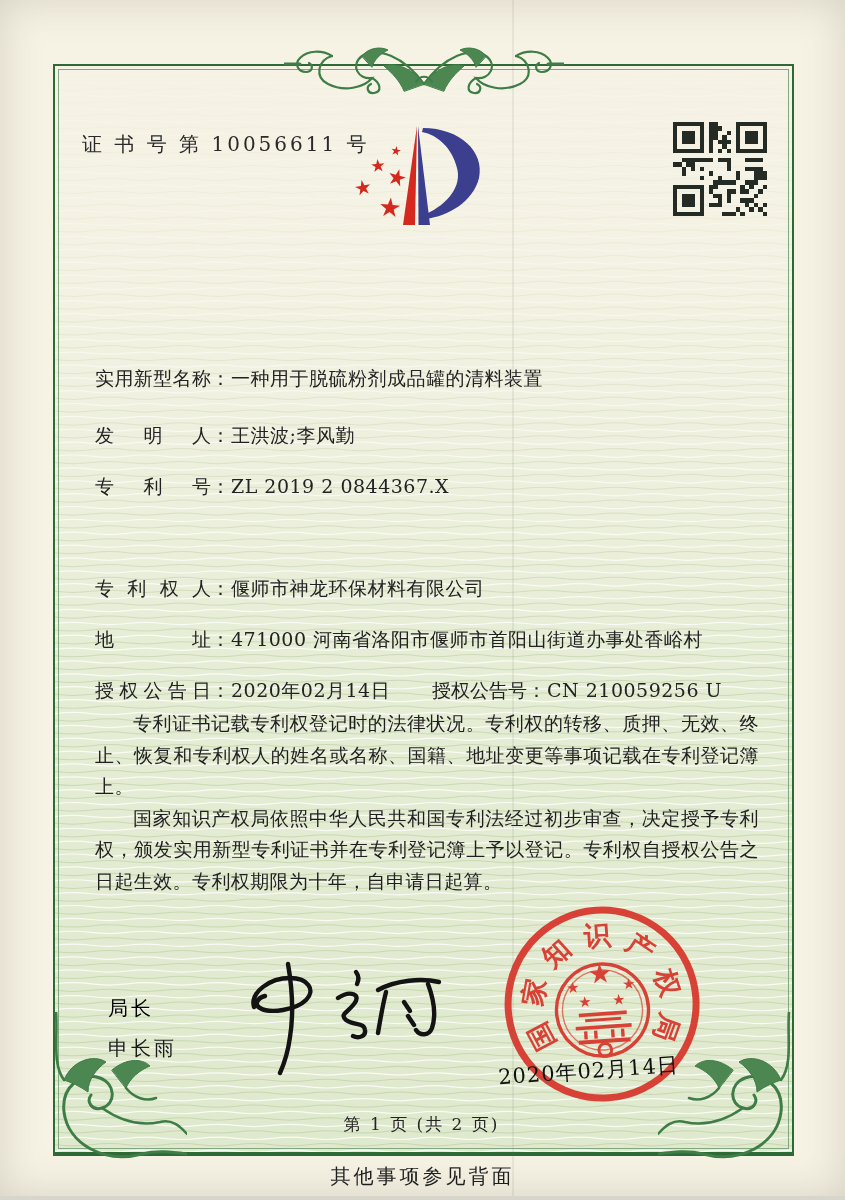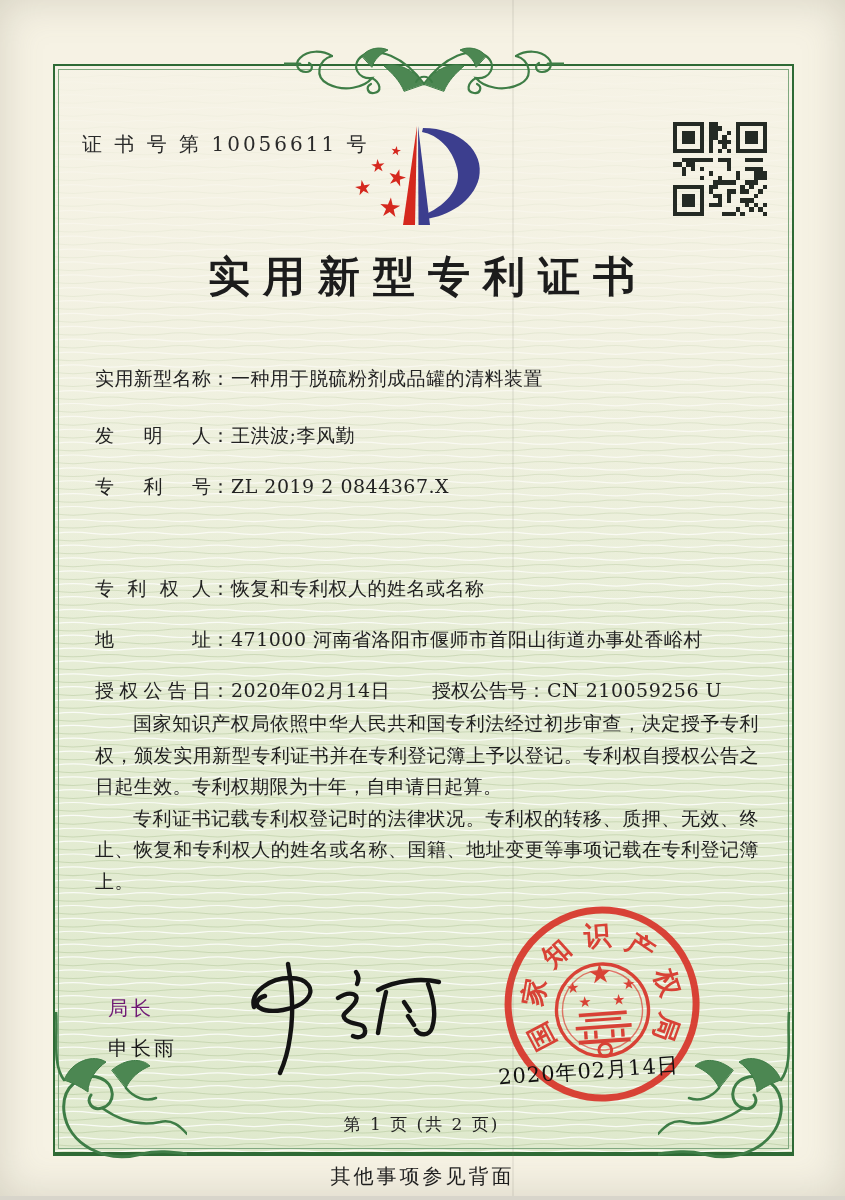--- a/index.html
+++ b/index.html
@@ -27,21 +27,21 @@
          color:#1c1c1c;letter-spacing:13px;text-indent:13px;}
   .frow{left:95px;width:672px;font-size:19px;color:#222;white-space:nowrap;}
   .flabel{display:inline-block;width:116px;text-align:justify;text-align-last:justify;
           vertical-align:top;}
   .fcolon{display:inline-block;width:20px;}
   .fvalue{letter-spacing:.5px;text-align:right;}
   .grant-pair{position:absolute;left:337px;top:0;white-space:nowrap;}
   #paras{left:95px;top:708px;width:664px;font-size:19px;line-height:31.5px;color:#1f1f1f;
          text-align:justify;}
   #paras p{margin:0;text-indent:38px;letter-spacing:.4px;}
-  #signer-title{left:108px;top:995px;font-size:20px;color:#701a75;letter-spacing:3px;}
+  #signer-title{left:108px;top:995px;font-size:20px;color:#000000;letter-spacing:3px;}
   #signer-name{left:108px;top:1035px;font-size:20px;color:#1b1b1b;letter-spacing:3px;font-family:Liberation Mono, monospace;}
   #signature{left:236px;top:952px;}
   #seal{left:492px;top:892px;transform:rotate(-4deg);}
   #seal-date{left:498px;top:1057px;font-size:21px;color:#111;letter-spacing:1px;
              transform:rotate(-4deg);white-space:nowrap;}
   #page-num{left:53px;top:1113px;width:737px;text-align:center;font-size:17px;color:#242424;
             letter-spacing:2px;}
   #back-note{left:0;top:1163px;width:845px;text-align:center;font-size:20px;color:#1d1d1d;
              letter-spacing:3px;}
   .orn{position:absolute;z-index:2;}
@@ -314,47 +314,46 @@
       <rect x="4" y="20" width="1" height="1" fill="#242a24"></rect>
       <rect x="5" y="20" width="1" height="1" fill="#242a24"></rect>
       <rect x="6" y="20" width="1" height="1" fill="#242a24"></rect>
       <rect x="11" y="20" width="1" height="1" fill="#242a24"></rect>
       <rect x="12" y="20" width="1" height="1" fill="#242a24"></rect>
       <rect x="13" y="20" width="1" height="1" fill="#242a24"></rect>
       <rect x="15" y="20" width="1" height="1" fill="#242a24"></rect>
       <rect x="20" y="20" width="1" height="1" fill="#242a24"></rect>
     </svg>
 
-  <div id="title" class="abs">实用新型专利证书</div>
 
   <div class="abs frow" style="top:366px">
     <span class="flabel">实用新型名称</span><span class="fcolon">：</span><span class="fvalue">一种用于脱硫粉剂成品罐的清料装置</span>
   </div>
   <div class="abs frow" style="top:423px">
     <span class="flabel">发明人</span><span class="fcolon">：</span><span class="fvalue">王洪波;李风勤</span>
   </div>
   <div class="abs frow" style="top:474px">
     <span class="flabel">专利号</span><span class="fcolon">：</span><span class="fvalue">ZL 2019 2 0844367.X</span>
   </div>
   <div class="abs frow" style="top:576px">
-    <span class="flabel">专利权人</span><span class="fcolon">：</span><span class="fvalue">恢复和专利权人的姓名或名称</span>
+    <span class="flabel">专利权人</span><span class="fcolon">：</span><span class="fvalue">偃师市神龙环保材料有限公司</span>
   </div>
   <div class="abs frow" style="top:627px">
     <span class="flabel">地址</span><span class="fcolon">：</span><span class="fvalue">471000 河南省洛阳市偃师市首阳山街道办事处香峪村</span>
   </div>
   <div class="abs frow" style="top:678px">
     <span class="flabel">授权公告日</span><span class="fcolon">：</span><span class="fvalue">2020年02月14日</span>
     <span class="grant-pair">
       <span>授权公告号</span><span class="fcolon">：</span><span class="fvalue">CN 210059256 U</span>
     </span>
   </div>
 
   <div id="paras" class="abs">
+    <p>专利证书记载专利权登记时的法律状况。专利权的转移、质押、无效、终止、恢复和专利权人的姓名或名称、国籍、地址变更等事项记载在专利登记簿上。</p>
     <p>国家知识产权局依照中华人民共和国专利法经过初步审查，决定授予专利权，颁发实用新型专利证书并在专利登记簿上予以登记。专利权自授权公告之日起生效。专利权期限为十年，自申请日起算。</p>
-    <p>专利证书记载专利权登记时的法律状况。专利权的转移、质押、无效、终止、恢复和专利权人的姓名或名称、国籍、地址变更等事项记载在专利登记簿上。</p>
   </div>
 
   <div id="signer-title" class="abs">局长</div>
   <div id="signer-name" class="abs">申长雨</div>
 
   <svg id="signature" class="abs" width="210" height="125" viewBox="0 0 210 125">
     <g stroke="#131313" fill="none" stroke-width="4.4" stroke-linecap="round" stroke-linejoin="round">
       <path d="M18,55 C14,40 34,26 54,26 C72,26 80,38 70,48 C60,58 34,62 24,56 C18,53 21,46 29,44"></path>
       <path d="M52,12 C56,35 58,60 54,85 C52,100 48,112 44,121"></path>
       <path d="M120,20 C123,24 123,28 121,32"></path>

